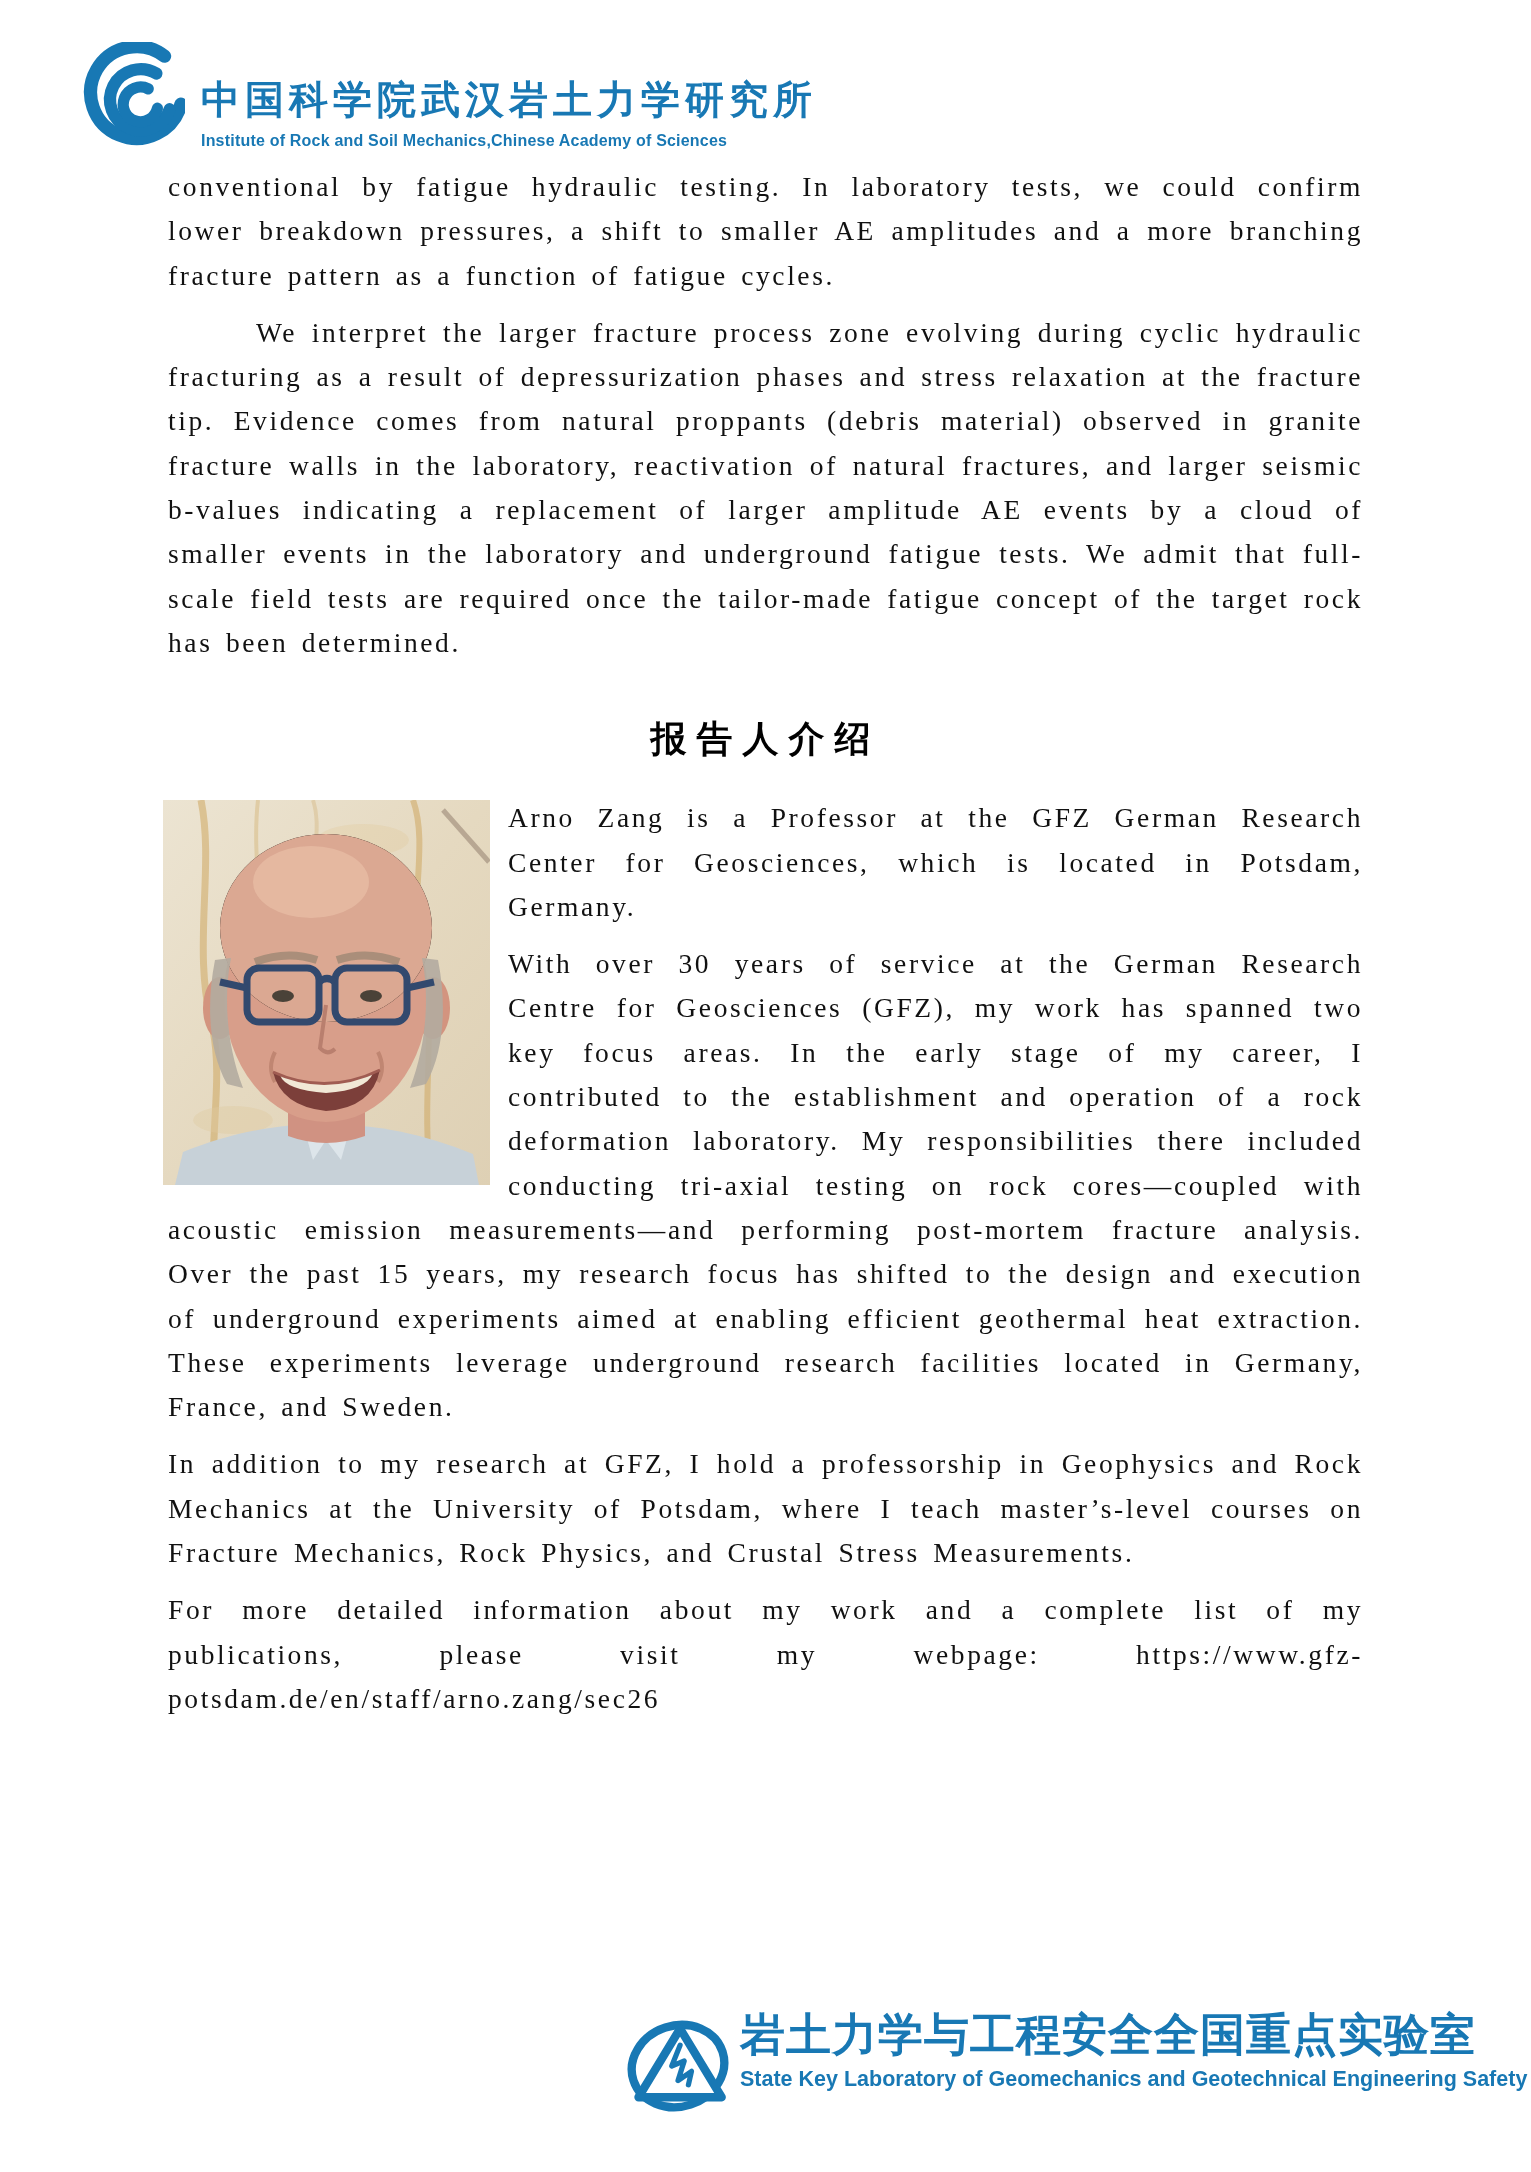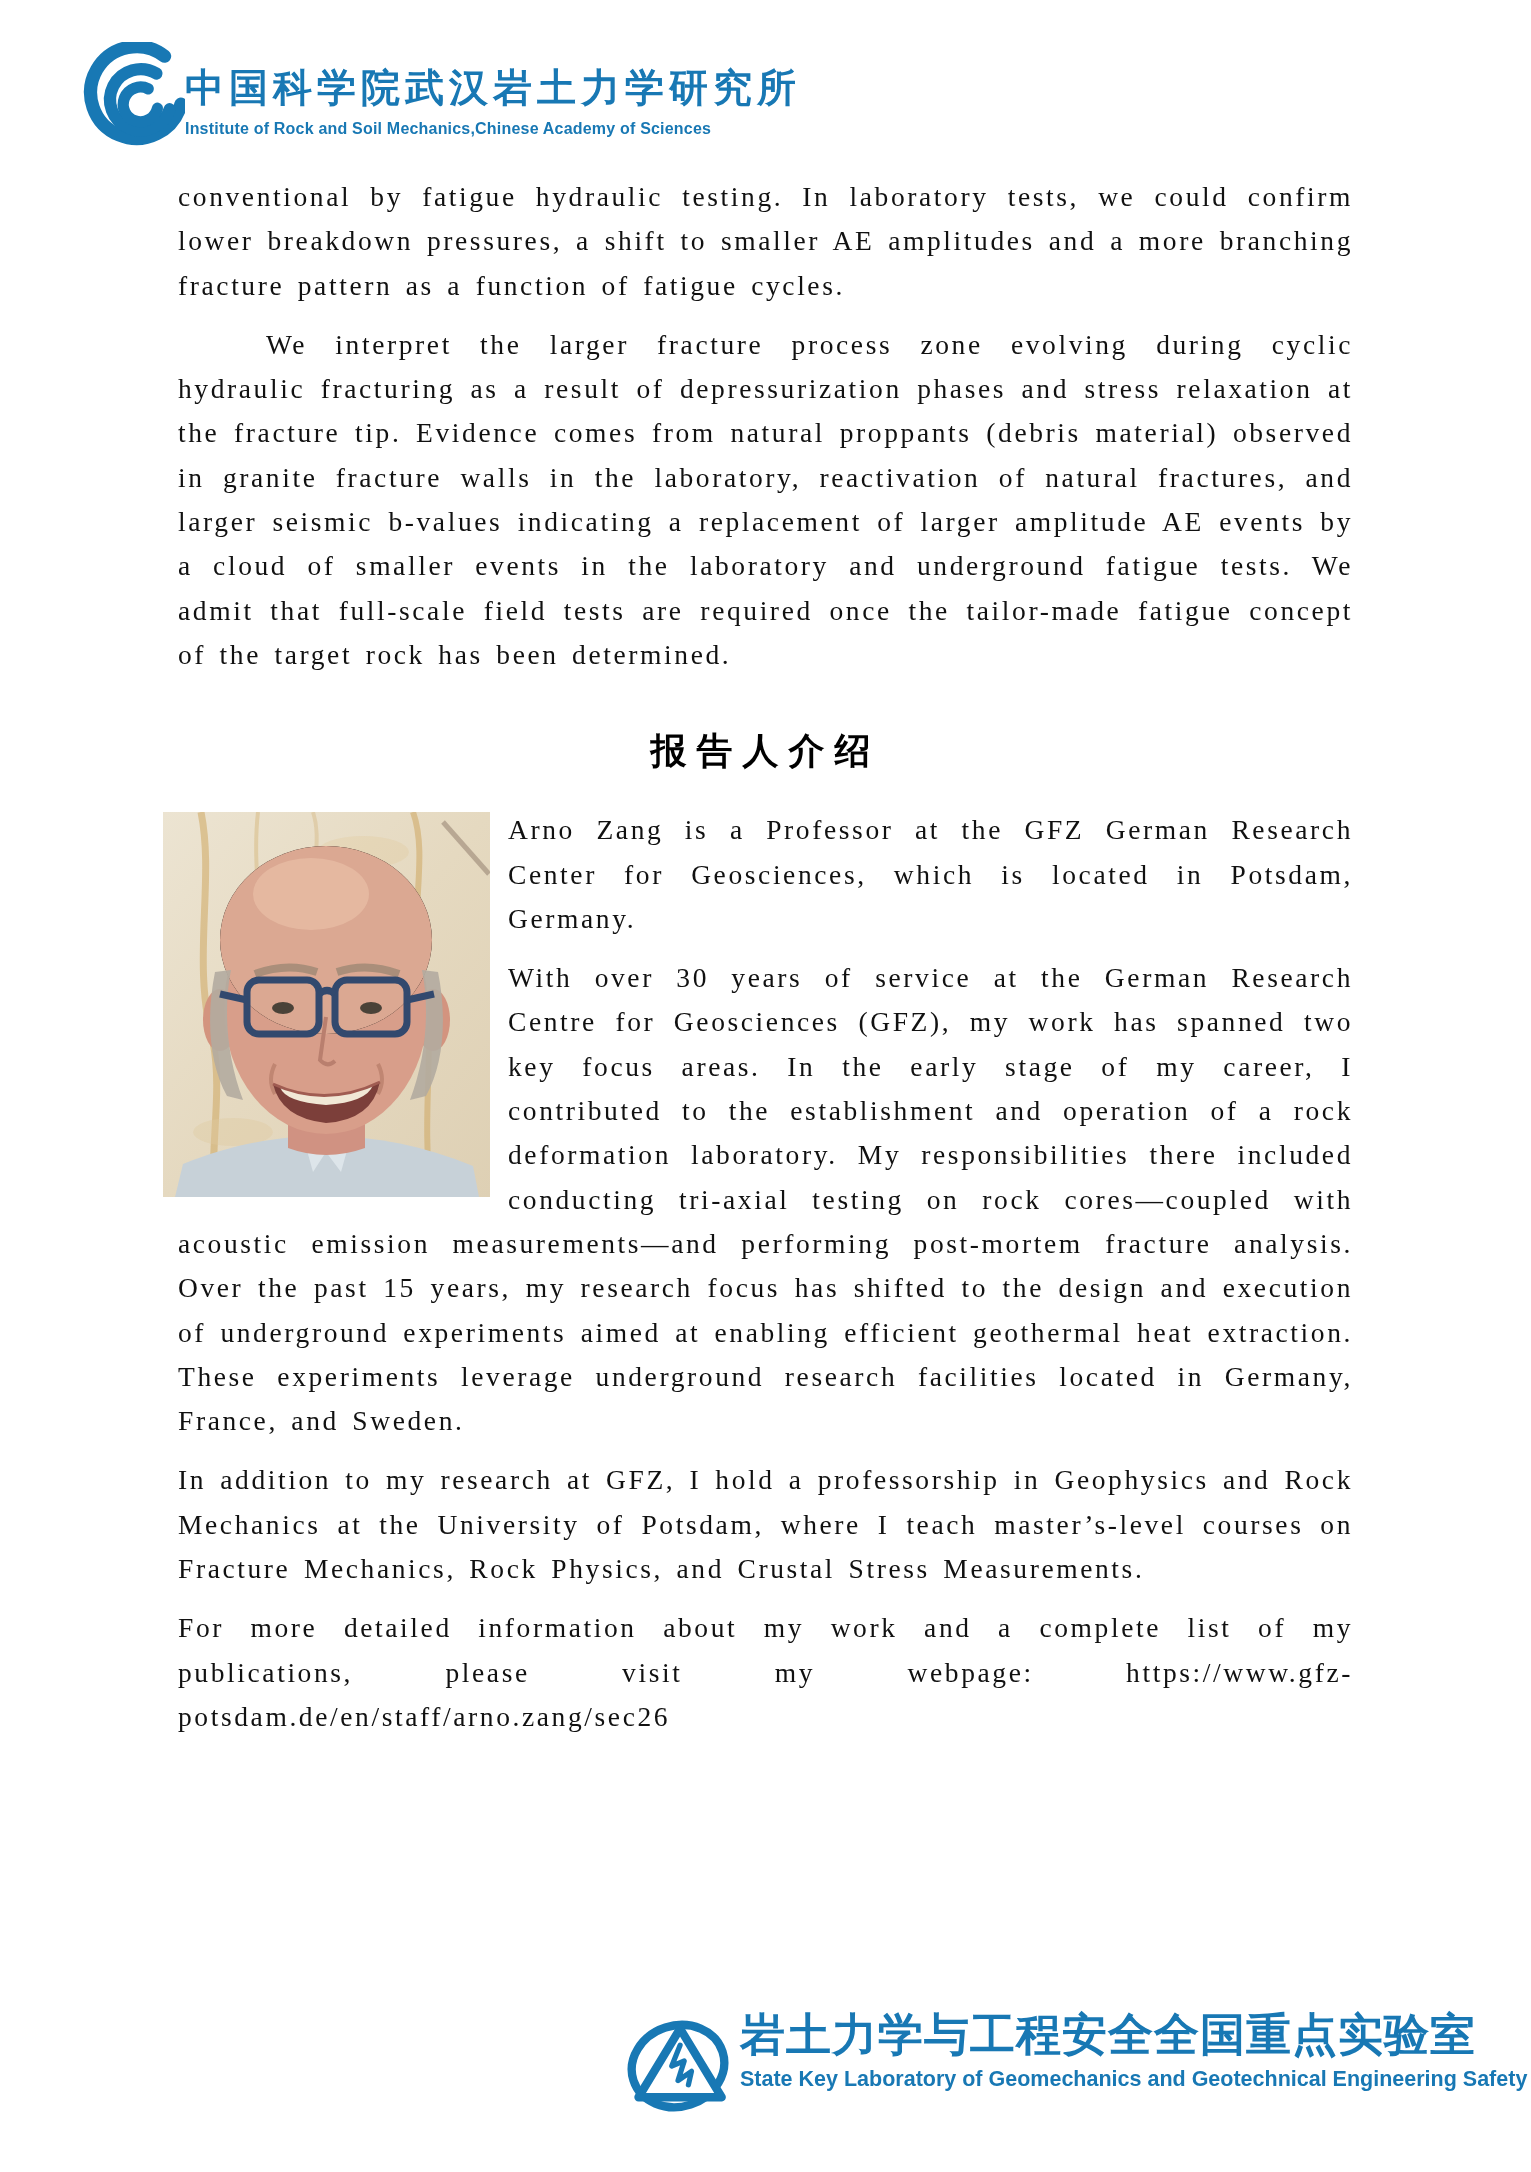--- a/index.html
+++ b/index.html
@@ -1,35 +1,35 @@
 <!DOCTYPE html>
 <html><head>
 <meta charset="utf-8">
 <style>
   html,body{margin:0;padding:0;}
   body{
     width:1531px;height:2172px;position:relative;background:#ffffff;
     font-family:"Liberation Serif", serif;color:#111111;overflow:hidden;
   }
   
-  .header{position:absolute;left:83px;top:42px;display:flex;align-items:center;}
+  .header{position:absolute;left:83px;top:42px;display:flex;align-items:flex-end;gap:16px;}
   .header-logo svg{width:102px;height:108px;display:block;}
   .header-text{padding-top:12px;}
   .header-cn{
     font-family:"Liberation Sans", sans-serif;font-weight:bold;
     font-size:39px;letter-spacing:5px;color:#1878b4;line-height:1.15;
   }
   .header-en{
     font-family:"Liberation Sans", sans-serif;font-weight:bold;
     font-size:16px;color:#1878b4;margin-top:9px;letter-spacing:0.2px;
   }
   
   .content{position:absolute;left:163px;top:160px;width:1205px;}
   .content p{
-    margin:15px;text-align:justify;
+    margin:5px;text-align:justify;
     font-size:27.5px;line-height:44.3px;
     letter-spacing:2.6px;word-spacing:4px;
   }
   .content p + p{margin-top:13px;}
   .indent{text-indent:88px;}
   .section-title{
     font-family:"Liberation Sans", sans-serif;font-weight:bold;
     font-size:36px;letter-spacing:10px;color:#000;
     text-align:center;margin:50px 0 0 0;
   }

